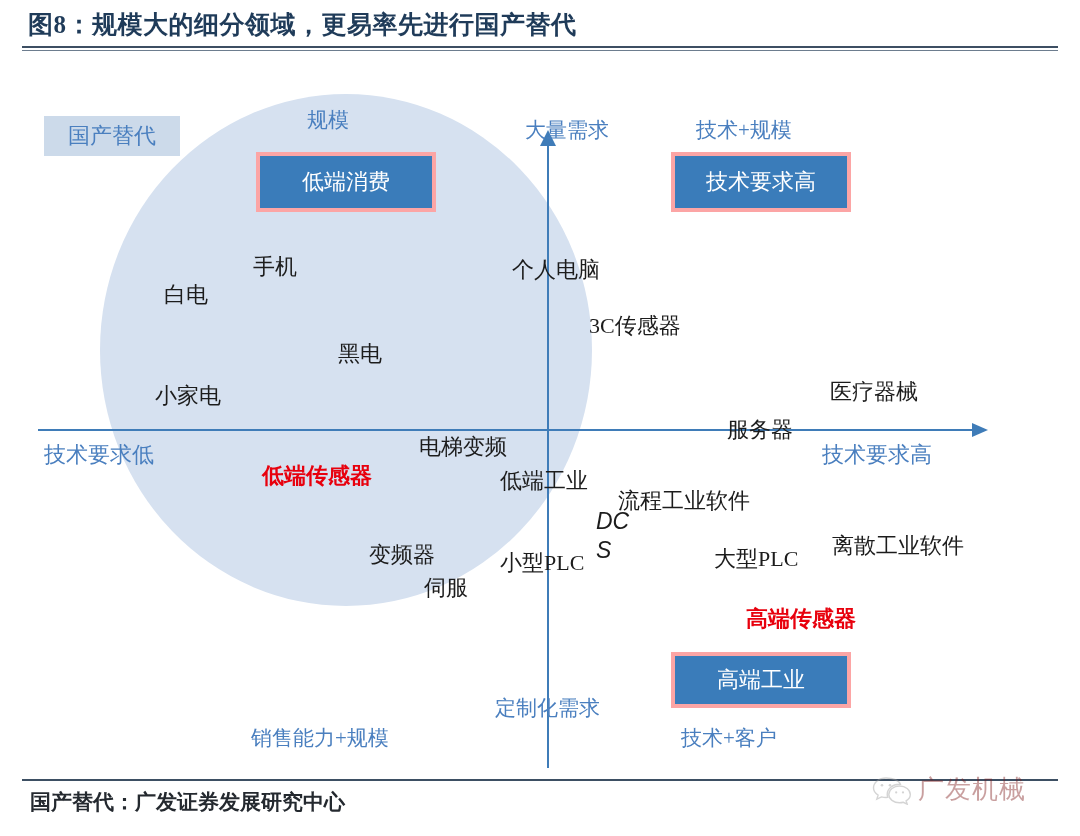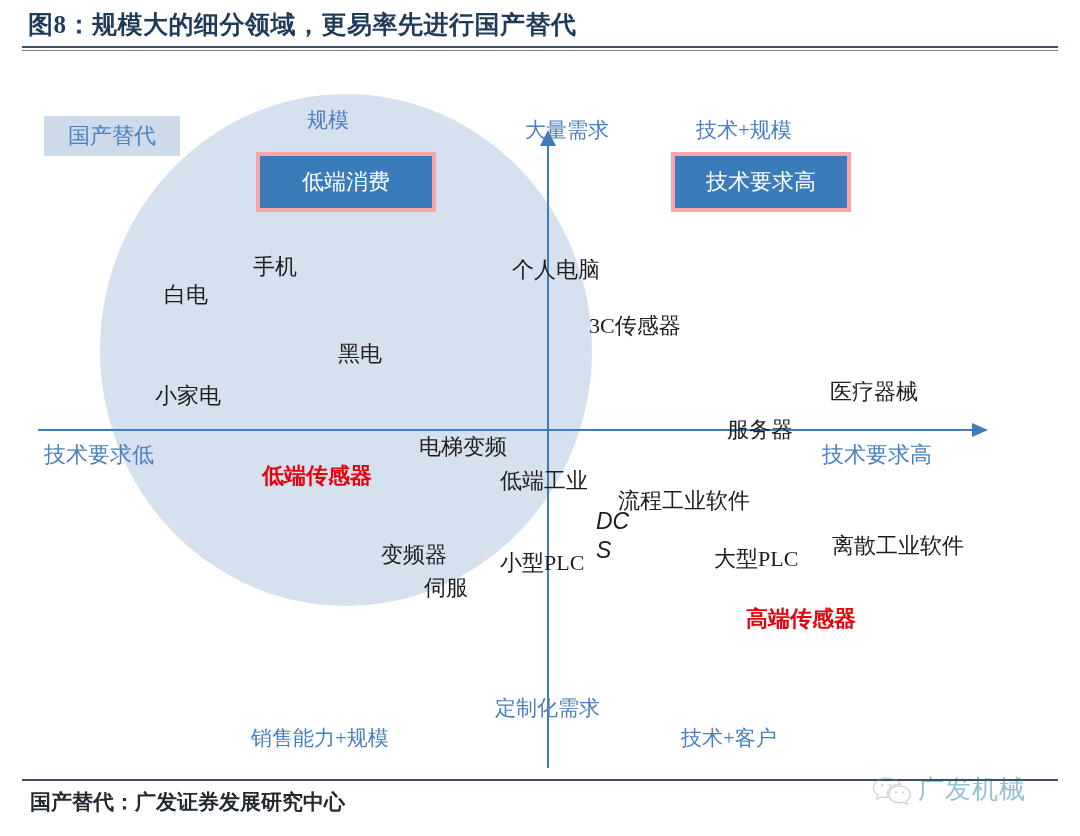--- a/index.html
+++ b/index.html
@@ -200,21 +200,21 @@
     left: 872px;
     top: 772px;
     display: flex;
     align-items: center;
     gap: 4px;
     opacity: 0.42;
     pointer-events: none;
   }
   #watermark-text {
     font-size: 26px;
-    color: #0369a1;
+    color: #7f1d1d;
     font-family: Liberation Sans, sans-serif;
     letter-spacing: 1px;
   }
   #wechat-icon svg { display: block; }
 </style>
 </head>
 <body>
 
 <div id="figure-title">图8：规模大的细分领域，更易率先进行国产替代</div>
 <div id="header-rule"></div>
@@ -252,25 +252,26 @@
   <div class="lbl axis-caption" style="left:822px; top:386px;">技术要求高</div>
 
   <div class="lbl item-label" style="left:419px; top:378px;">电梯变频</div>
   <div class="lbl item-label highlight" style="left:262px; top:407px;text-align:right;">低端传感器</div>
   <div class="lbl item-label" style="left:500px; top:412px;">低端工业</div>
   <div class="lbl item-label" style="left:618px; top:432px;text-align:right;">流程工业软件</div>
   <div class="lbl item-label latin" style="left:596px; top:452px;">DC</div>
   <div class="lbl item-label latin" style="left:596px; top:481px;">S</div>
   <div class="lbl item-label" style="left:832px; top:477px;">离散工业软件</div>
   <div class="lbl item-label mixed" style="left:714px; top:490px;">大型PLC</div>
-  <div class="lbl item-label" style="left:381px; top:486px;">变频器</div>
+  <div class="lbl item-label" style="left:369px; top:486px;">变频器</div>
   <div class="lbl item-label" style="left:424px; top:519px;">伺服</div>
   <div class="lbl item-label mixed" style="left:500px; top:494px;">小型PLC</div>
   <div class="lbl item-label highlight" style="left:746px; top:550px;">高端传感器</div>
 
+  <div class="quad-box" style="left:671px; top:596px; width:180px; height:56px;">高端工业</div>
 
   <div class="lbl quad-caption" style="left:495px; top:640px;">定制化需求</div>
   <div class="lbl quad-caption" style="left:251px; top:670px;">销售能力+规模</div>
   <div class="lbl quad-caption" style="left:681px; top:670px;">技术+客户</div>
 
 </div>
 
 <div id="footer-rule"></div>
 <div id="source-text">国产替代：广发证券发展研究中心</div>
 

